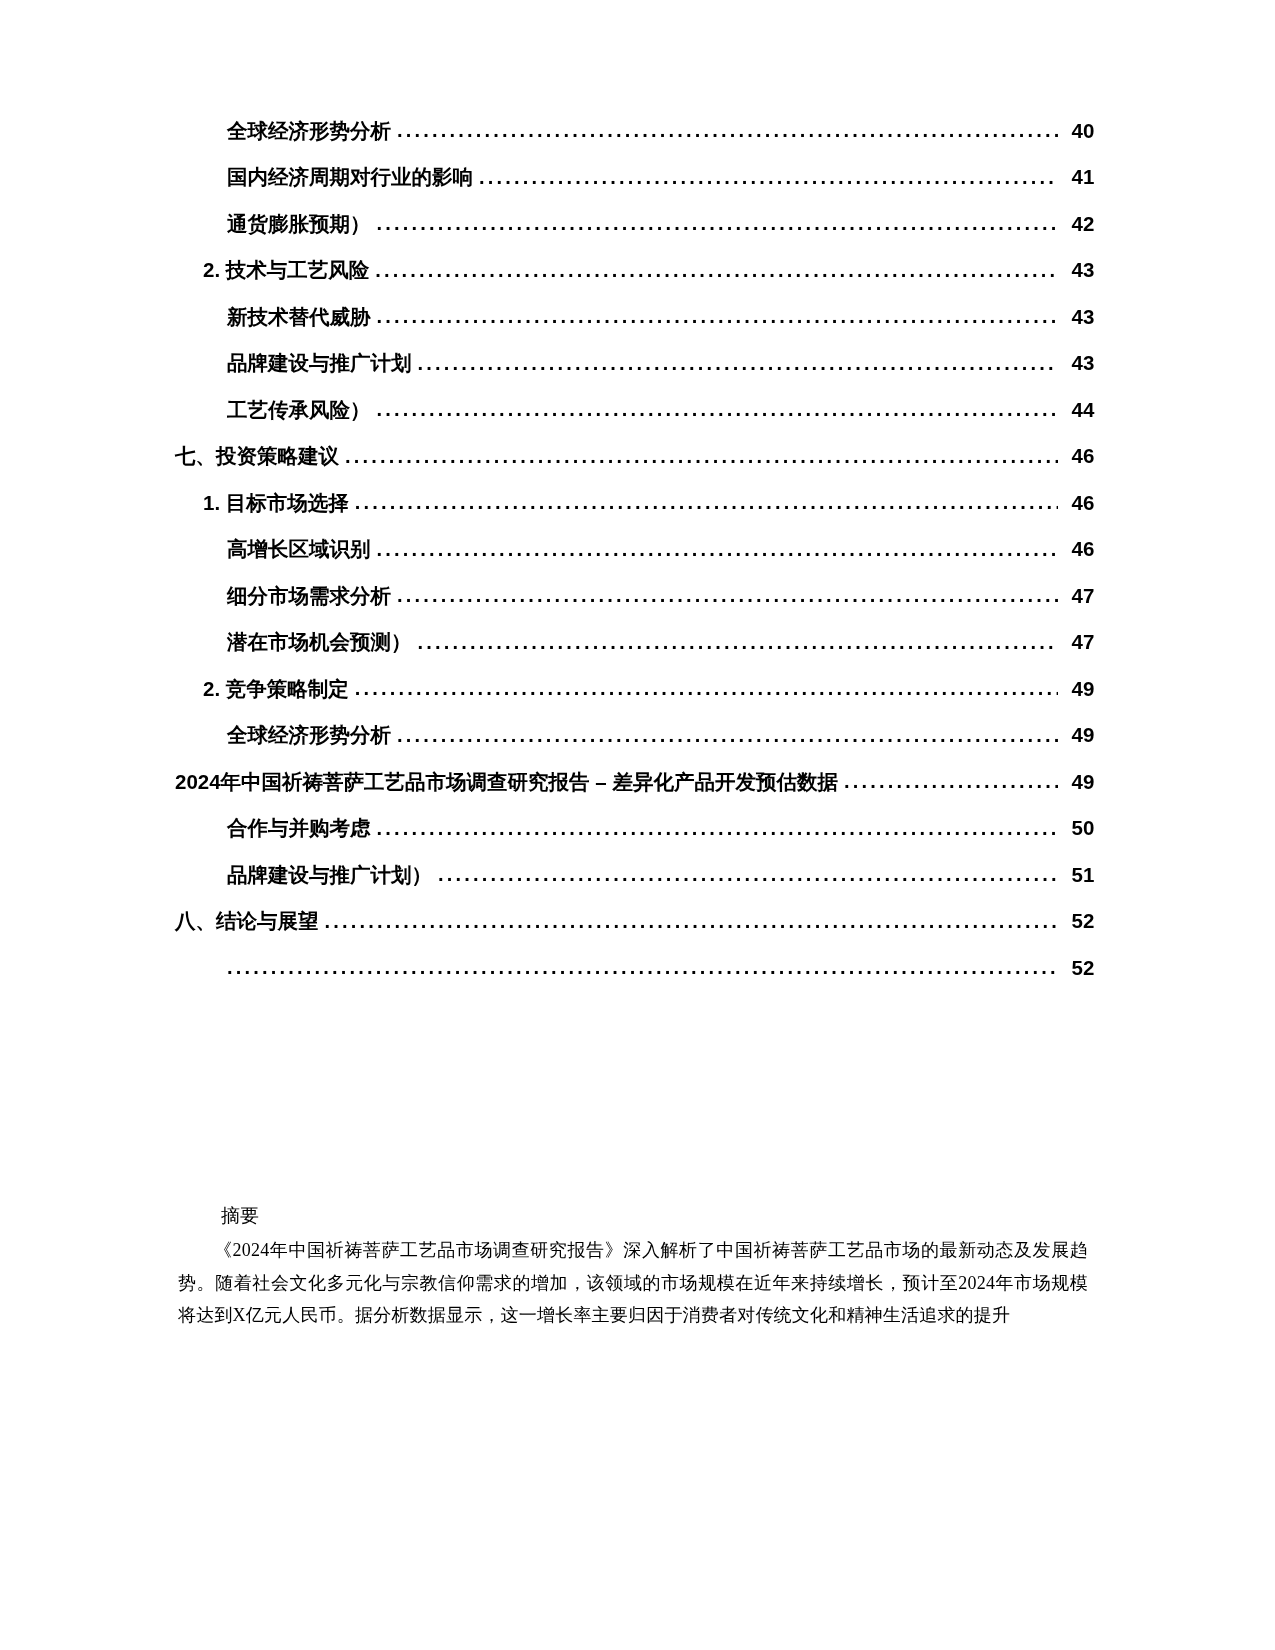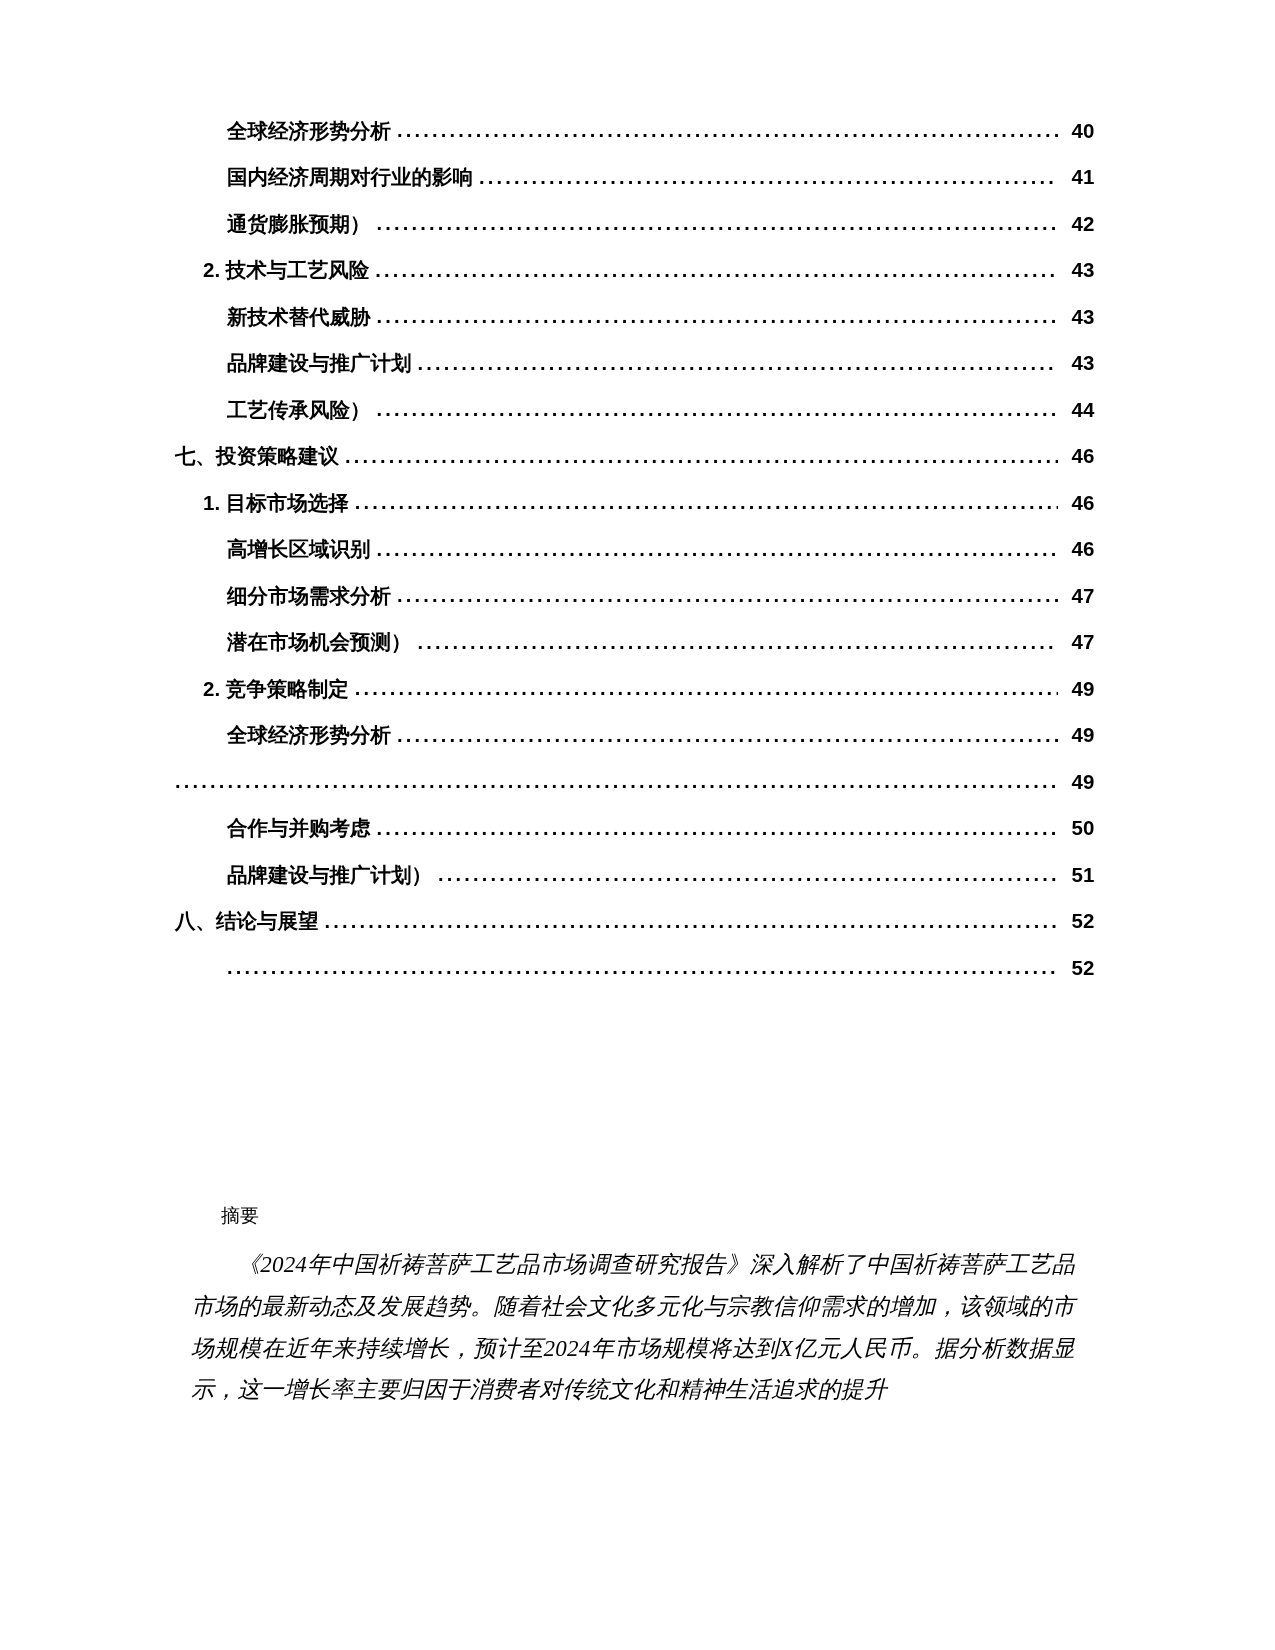--- a/index.html
+++ b/index.html
@@ -70,28 +70,27 @@
     right: 184px;
     top: 1205px;
   }
   .abstract-title {
     font-size: 19px;
     font-family: "Liberation Serif", serif;
     margin: 0 0 6px 46px;
     line-height: 1.2;
   }
   .abstract-p {
-    font-size: 23px;
+    font-size: 18px;
     font-family: "Liberation Serif", serif;
     line-height: 1.82;
-    margin: 16px;
+    margin: 3px;
     text-align: justify;
     text-indent: 2em;
     letter-spacing: 0.2px;
-    font-style: italic;
   }
 </style>
 </head>
 <body>
 
 <div class="page">
 
   <div class="toc" id="toc">
       <div class="toc-row lvl2">
         <span class="label">全球经济形势分析</span>
@@ -157,20 +156,21 @@
         <span class="label">2.  竞争策略制定</span>
         <span class="dots">.......................................................................................................................</span>
         <span class="pg">49</span>
       </div>
       <div class="toc-row lvl2">
         <span class="label">全球经济形势分析</span>
         <span class="dots">.......................................................................................................................</span>
         <span class="pg">49</span>
       </div>
       <div class="toc-row lvl-long">
+        <span class="label">2024年中国祈祷菩萨工艺品市场调查研究报告 – 差异化产品开发预估数据</span>
         <span class="dots">.......................................................................................................................</span>
         <span class="pg">49</span>
       </div>
       <div class="toc-row lvl2">
         <span class="label">合作与并购考虑</span>
         <span class="dots">.......................................................................................................................</span>
         <span class="pg">50</span>
       </div>
       <div class="toc-row lvl2">
         <span class="label">品牌建设与推广计划）</span>

